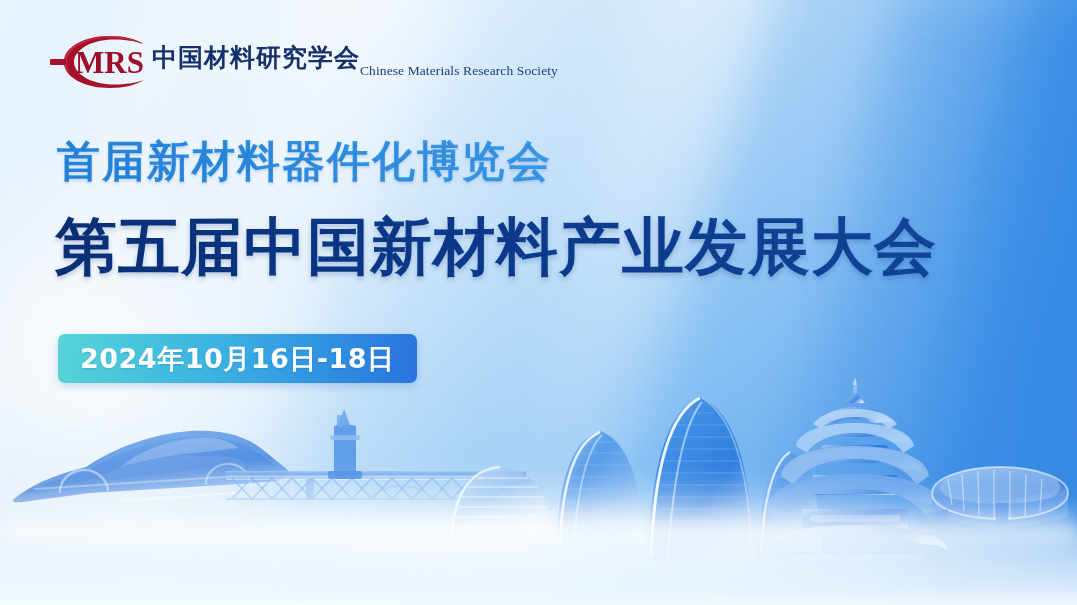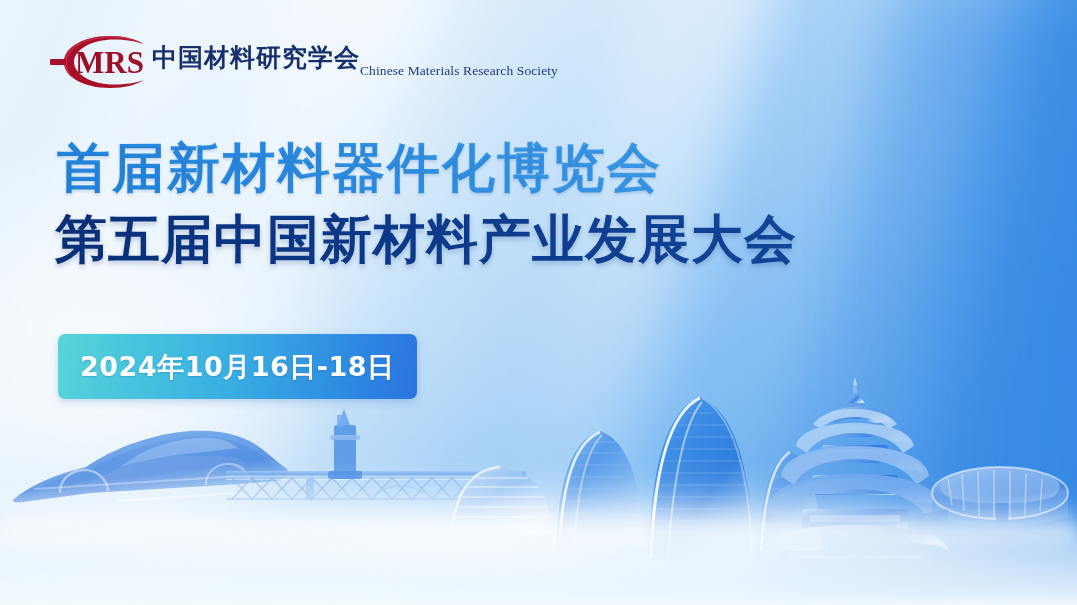--- a/index.html
+++ b/index.html
@@ -103,45 +103,45 @@
   .logo-en{
     font-family:"Liberation Serif","DejaVu Serif",serif;
     font-size:13.5px;font-weight:400;color:#1d3d7a;
     letter-spacing:.1px;line-height:1.2;white-space:nowrap;margin-top:19px;
   }
 
   
   .title1{
     position:absolute;left:57px;top:133px;
     font-family:"DejaVu Sans","Liberation Sans",sans-serif;
-    font-size:53px;font-weight:700;
+    font-size:43px;font-weight:700;
     letter-spacing:2px;white-space:nowrap;
     color:#1d85e0;
     background:linear-gradient(100deg,#2489e2 0%,#2f93e8 45%,#3fa0ee 100%);
     -webkit-background-clip:text;background-clip:text;
     -webkit-text-fill-color:transparent;
     text-shadow:0 2px 3px rgba(20,70,140,.16);
   }
   .title2{
     position:absolute;left:55px;top:205px;
     font-family:"DejaVu Sans","Liberation Sans",sans-serif;
-    font-size:52px;font-weight:700;
+    font-size:62px;font-weight:700;
     letter-spacing:1px;white-space:nowrap;
     color:#0c3a8e;
     background:linear-gradient(100deg,#0a3display 0%,#0c3a8e 40%,#124aa8 100%);
     background:linear-gradient(100deg,#093077 0%,#0c3a8e 42%,#13499f 100%);
     -webkit-background-clip:text;background-clip:text;
     -webkit-text-fill-color:transparent;
     text-shadow:0 3px 5px rgba(10,45,110,.22);
   }
 
   
   .date-badge{
     position:absolute;left:58px;top:334px;
-    height:33px;padding:16px 22px;
+    height:33px;padding:8px 22px;
     display:flex;align-items:center;
     border-radius:7px;
     background:linear-gradient(100deg,#58d4d8 0%,#47c4dd 22%,#3aaee2 48%,#2f8fe2 76%,#2b73df 100%);
     box-shadow:0 3px 9px rgba(30,90,170,.22);
   }
   .date-badge span{
     font-family:"DejaVu Sans","Liberation Sans",sans-serif;
     font-size:27px;font-weight:700;color:#ffffff;
     letter-spacing:.5px;white-space:nowrap;
     text-shadow:0 1px 2px rgba(20,80,150,.25);

